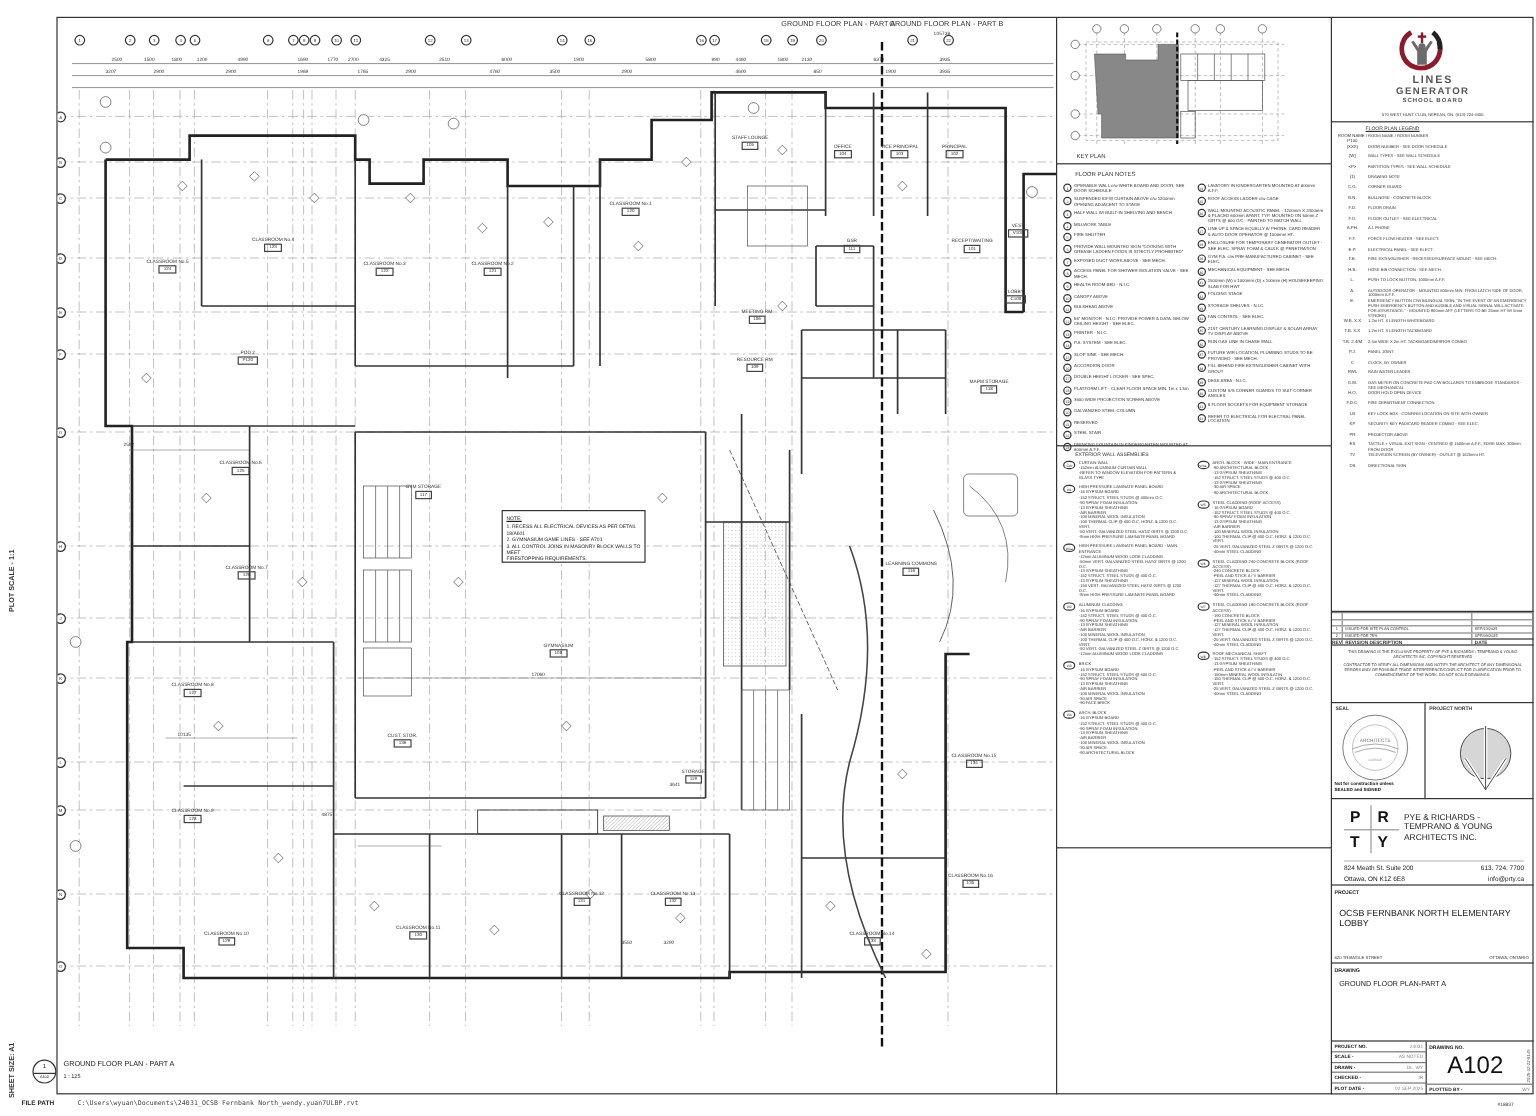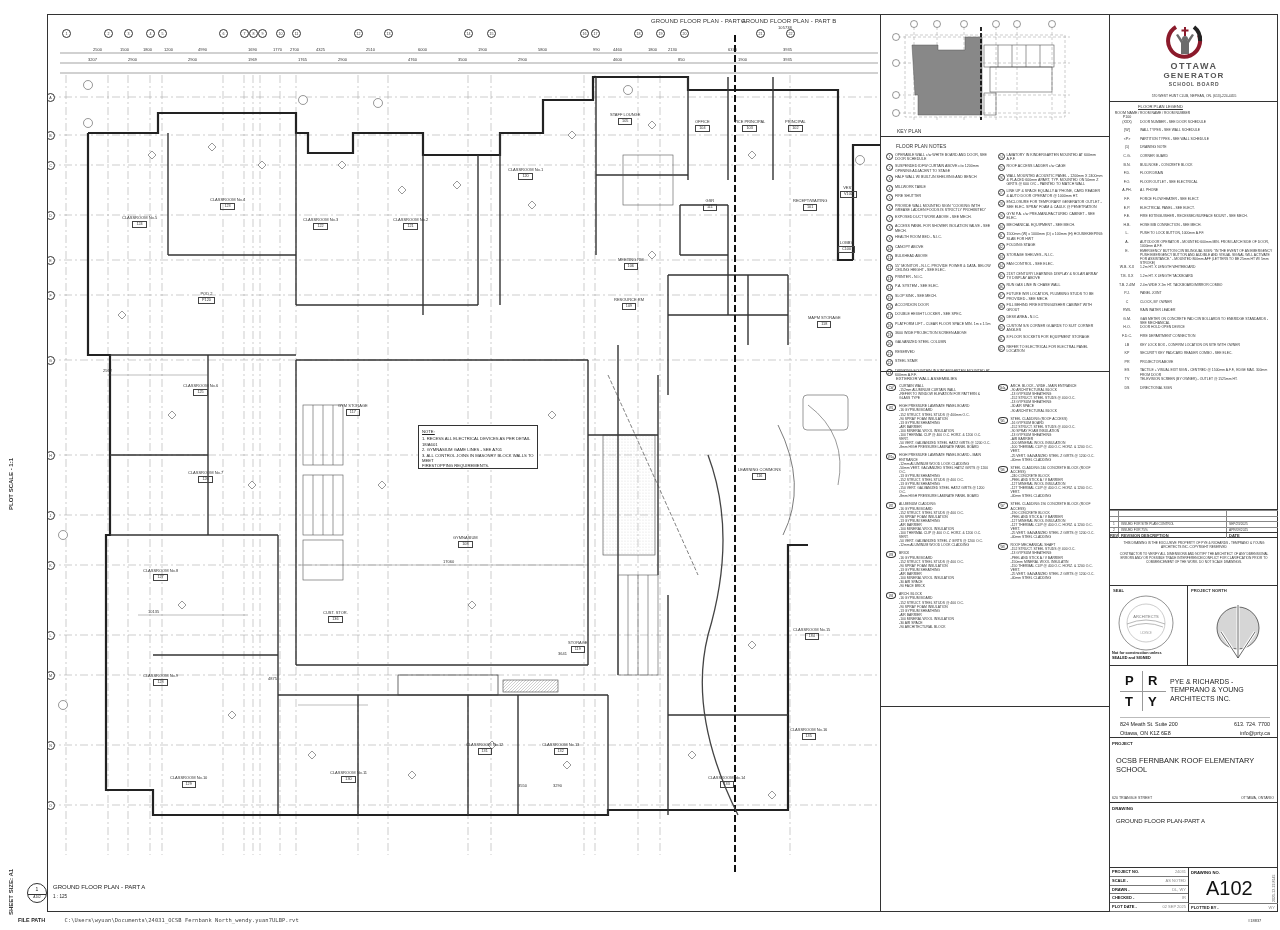--- a/index.html
+++ b/index.html
@@ -841,21 +841,21 @@
   <div class="logo-area"></div>
   <svg class="logo-mark" width="38" height="38" viewBox="0 0 38 38">
     <path d="M10,6 A16,16 0 1,0 33,14" fill="none" stroke="#8b1a2b" stroke-width="4"></path>
     <path d="M28,6 A16,16 0 0,1 34,20" fill="none" stroke="#222" stroke-width="4"></path>
     <rect x="18" y="6" width="2" height="9" fill="#8b1a2b"></rect>
     <rect x="15.5" y="8.5" width="7" height="2" fill="#8b1a2b"></rect>
     <circle cx="19" cy="18" r="3" fill="#6b6b6b"></circle>
     <path d="M10,14 L15,22 L15,33 L23,33 L23,22 L28,14 L26,13 L21,20 L17,20 L12,13 Z" fill="#6b6b6b"></path>
   </svg>
   <div class="logo-name">
-    <div class="l1">OTTAWA</div>
+    <div class="l1">LINES</div>
     <div class="l2">GENERATOR</div>
     <div class="l3">SCHOOL BOARD</div>
   </div>
   <div class="logo-addr">570 WEST HUNT CLUB, NEPEAN, ON.   (613)-224-4455</div>
 
   <div class="legend">
     <div class="legend-title">FLOOR PLAN LEGEND</div>
     <div id="legend-rows">
         <div class="legend-row">
           <span class="sym">ROOM NAME / P100</span>
@@ -1064,21 +1064,21 @@
         <span>613. 724. 7700</span>
       </div>
     <div class="row">
         <span>Ottawa, ON K1Z 6E8</span>
         <span>info@prty.ca</span>
       </div>
   </div>
 
   <div class="project"></div>
   <div class="section-label" style="left:1112px; top:741px;">PROJECT</div>
-  <div class="proj-name">OCSB FERNBANK ROOF ELEMENTARY SCHOOL</div>
+  <div class="proj-name">OCSB FERNBANK NORTH ELEMENTARY LOBBY</div>
   <div class="proj-street">620 TRIANGLE STREET</div>
   <div class="proj-city">OTTAWA, ONTARIO</div>
 
   <div class="drawing-box"></div>
   <div class="section-label" style="left:1112px; top:806px;">DRAWING</div>
   <div class="drawing-name">GROUND FLOOR PLAN-PART A</div>
 
   <div class="info-table">
     <div class="info-row">
         <span class="k">PROJECT NO.</span>

